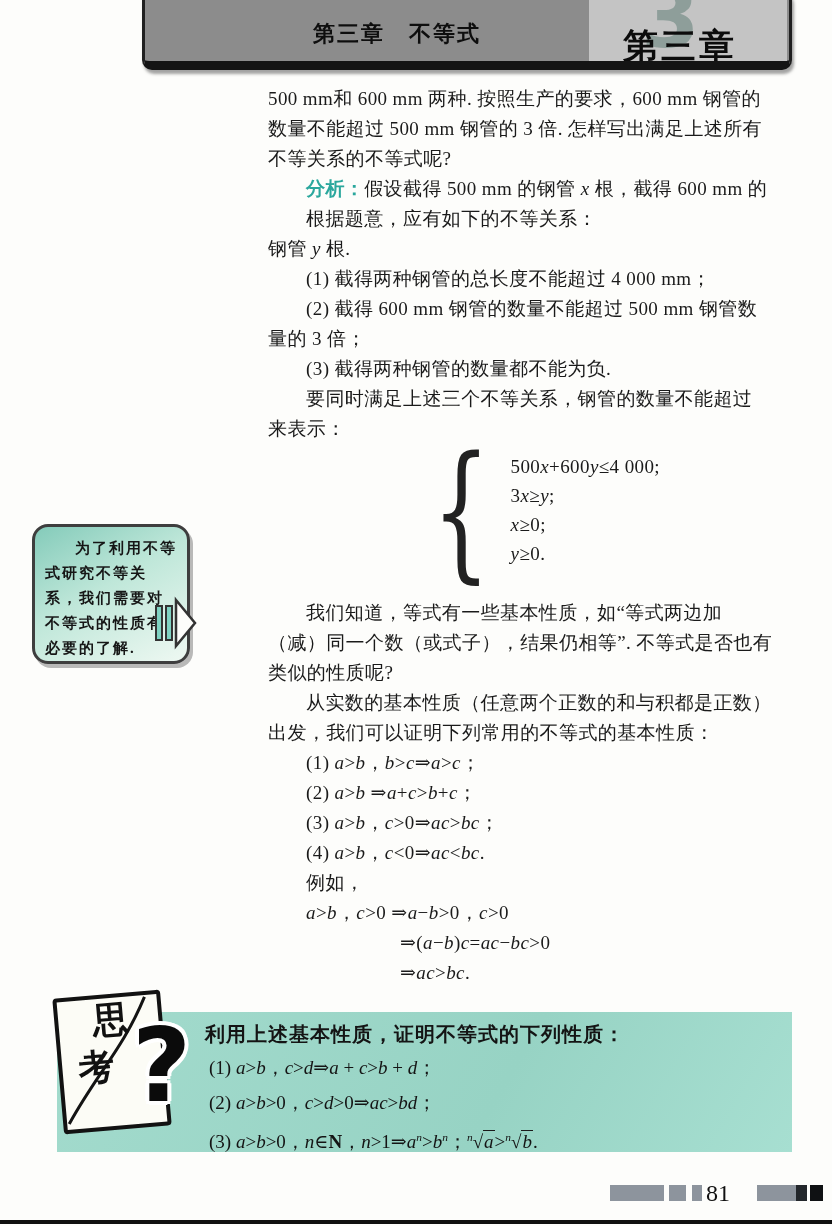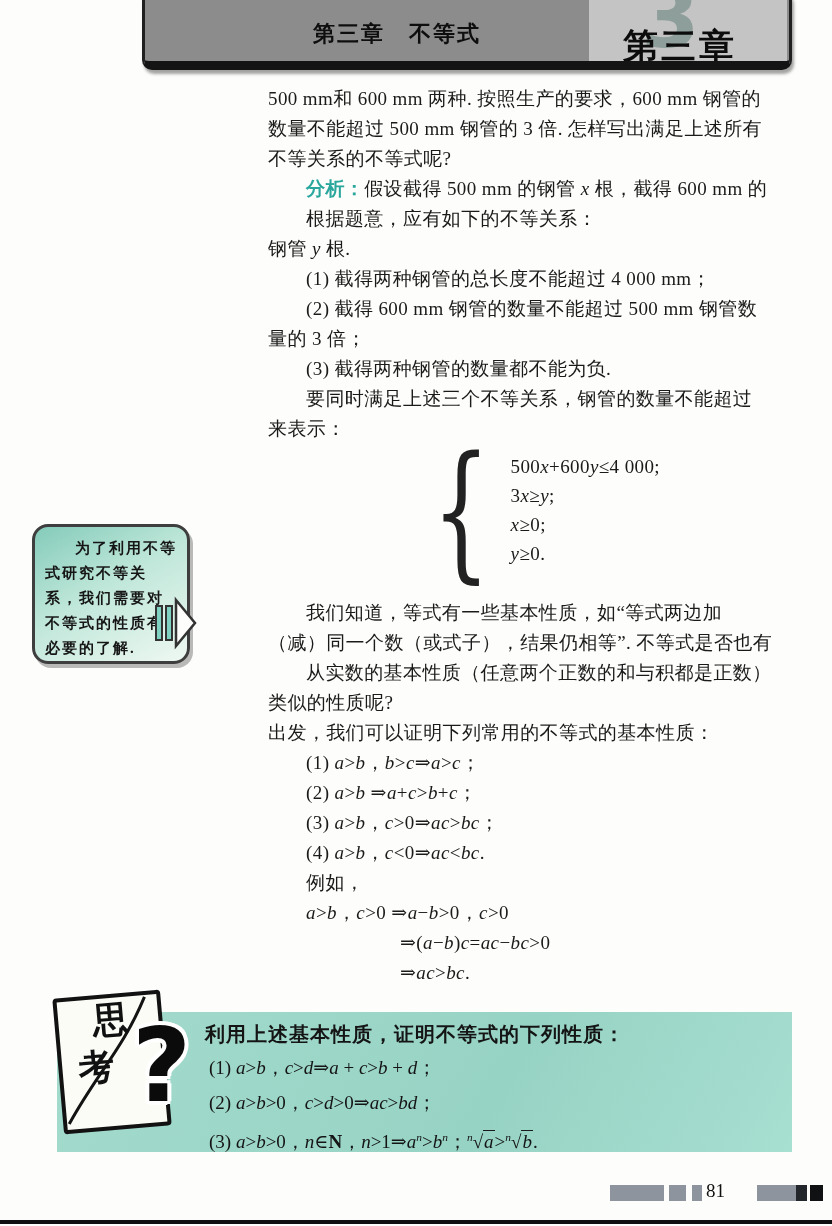--- a/index.html
+++ b/index.html
@@ -67,21 +67,21 @@
 
   
   .footer{position:absolute;left:0;top:1184px;width:832px;height:22px;}
   .fblock{position:absolute;top:1px;height:16px;background:#8d949d;}
   .fb1{left:610px;width:54px;}
   .fb2{left:669px;width:17px;}
   .fb3{left:692px;width:10px;}
   .fb4{left:757px;width:39px;}
   .fb5{left:796px;width:11px;background:#23272b;}
   .fb6{left:810px;width:13px;background:#0f1113;}
-  .fpage{position:absolute;left:706px;top:-4px;font-size:19px;color:#111;text-align:right;}
+  .fpage{position:absolute;left:706px;top:-4px;font-size:24px;color:#111;text-align:right;}
   .bottom-rule{position:absolute;left:0;top:1220px;width:832px;height:4px;background:#101010;}
 </style>
 </head>
 <body>
 
 <div class="page">
 
   <div class="banner">
     <div class="banner-title">第三章　不等式</div>
     <div class="banner-right">
@@ -109,22 +109,22 @@
       <div class="sys-lines">
         <div class="sys-line"><span>500</span><span class="v">x</span><span>+600</span><span class="v">y</span><span>≤4 000;</span></div>
         <div class="sys-line"><span>3</span><span class="v">x</span><span>≥</span><span class="v">y</span><span>;</span></div>
         <div class="sys-line"><span class="v">x</span><span>≥0;</span></div>
         <div class="sys-line"><span class="v">y</span><span>≥0.</span></div>
       </div>
     </div>
 
     <div class="line indent"><span>我们知道，等式有一些基本性质，如“等式两边加</span></div>
     <div class="line"><span>（减）同一个数（或式子），结果仍相等”. 不等式是否也有</span></div>
+    <div class="line"><span>类似的性质呢?</span></div>
     <div class="line indent"><span>从实数的基本性质（任意两个正数的和与积都是正数）</span></div>
-    <div class="line"><span>类似的性质呢?</span></div>
     <div class="line"><span>出发，我们可以证明下列常用的不等式的基本性质：</span></div>
     <div class="line indent"><span>(1) </span><span class="v">a</span><span>&gt;</span><span class="v">b</span><span>，</span><span class="v">b</span><span>&gt;</span><span class="v">c</span><span>⇒</span><span class="v">a</span><span>&gt;</span><span class="v">c</span><span>；</span></div>
     <div class="line indent"><span>(2) </span><span class="v">a</span><span>&gt;</span><span class="v">b</span><span> ⇒</span><span class="v">a</span><span>+</span><span class="v">c</span><span>&gt;</span><span class="v">b</span><span>+</span><span class="v">c</span><span>；</span></div>
     <div class="line indent"><span>(3) </span><span class="v">a</span><span>&gt;</span><span class="v">b</span><span>，</span><span class="v">c</span><span>&gt;0⇒</span><span class="v">ac</span><span>&gt;</span><span class="v">bc</span><span>；</span></div>
     <div class="line indent"><span>(4) </span><span class="v">a</span><span>&gt;</span><span class="v">b</span><span>，</span><span class="v">c</span><span>&lt;0⇒</span><span class="v">ac</span><span>&lt;</span><span class="v">bc</span><span>.</span></div>
     <div class="line indent"><span>例如，</span></div>
     <div class="line indent"><span class="v">a</span><span>&gt;</span><span class="v">b</span><span>，</span><span class="v">c</span><span>&gt;0 ⇒</span><span class="v">a</span><span>−</span><span class="v">b</span><span>&gt;0，</span><span class="v">c</span><span>&gt;0</span></div>
     <div class="line ml"><span>⇒(</span><span class="v">a</span><span>−</span><span class="v">b</span><span>)</span><span class="v">c</span><span>=</span><span class="v">ac</span><span>−</span><span class="v">bc</span><span>&gt;0</span></div>
     <div class="line ml"><span>⇒</span><span class="v">ac</span><span>&gt;</span><span class="v">bc</span><span>.</span></div>
   </div>

